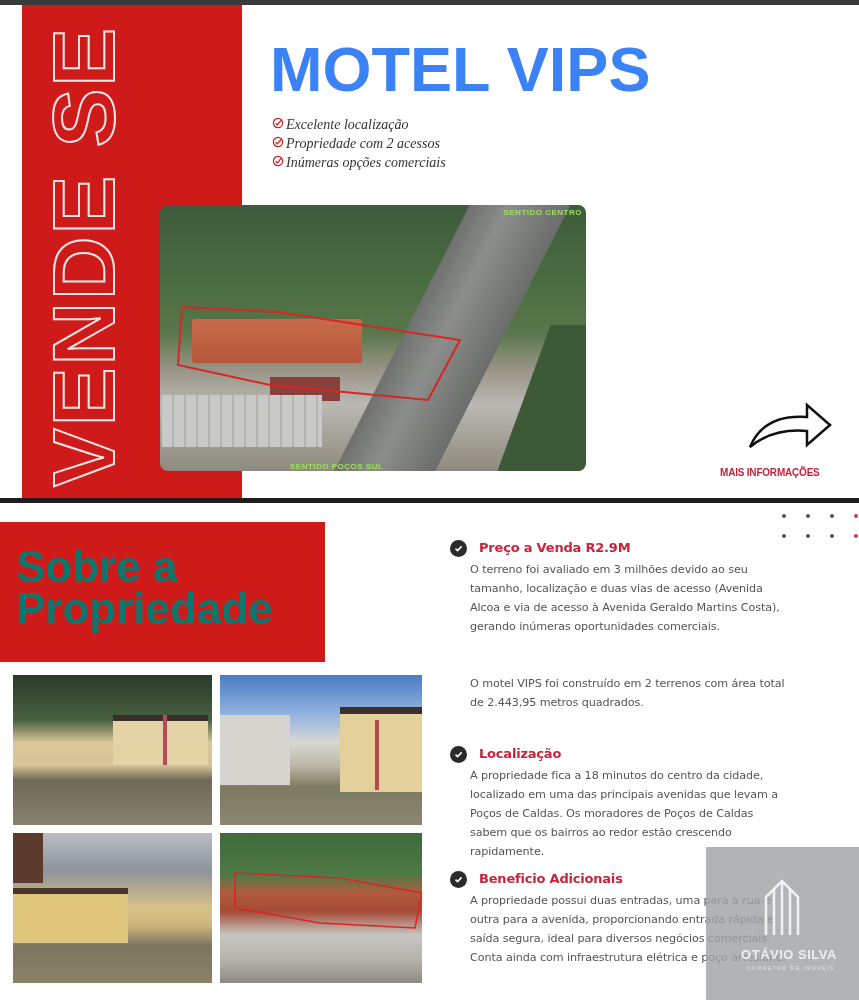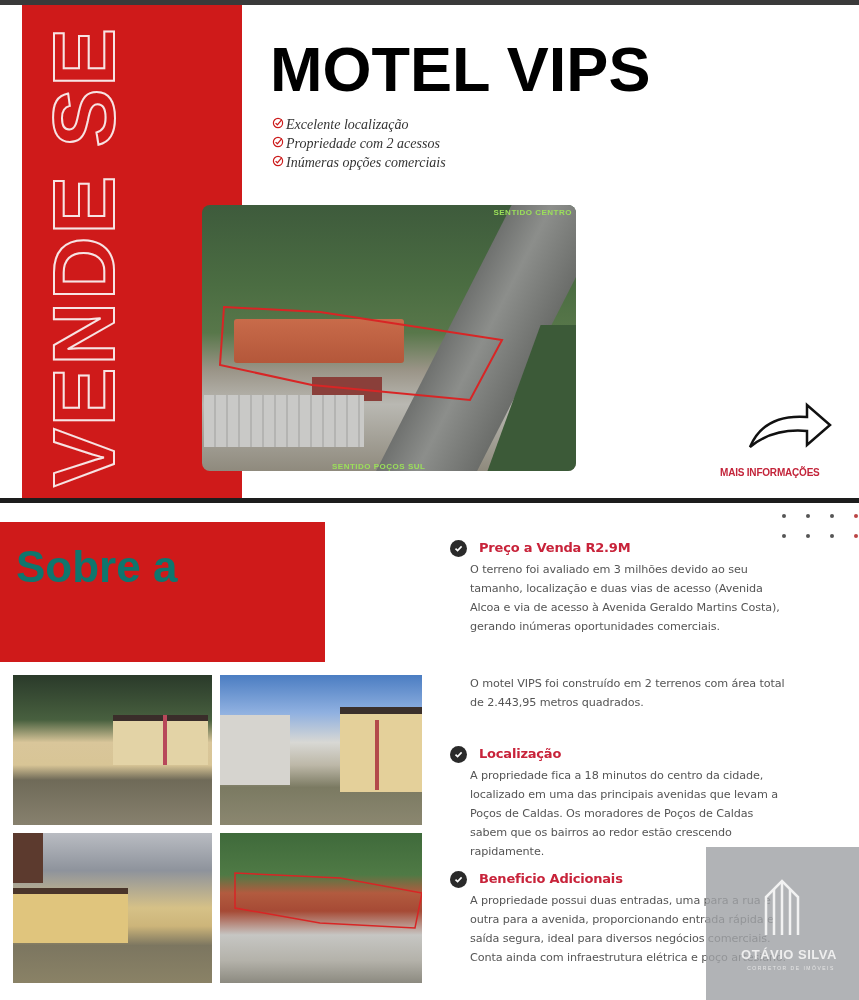--- a/index.html
+++ b/index.html
@@ -15,38 +15,37 @@
     transform-origin: 0 0; transform: rotate(-90deg);
     font-family: "Liberation Sans", sans-serif; font-weight: 700;
     font-size: 88px; letter-spacing: 2px; line-height: 1;
     color: transparent; -webkit-text-stroke: 2px #f7e4e4;
     white-space: nowrap; width: 460px; height: 80px;
   }
 
   .title {
     position: absolute; left: 270px; top: 38px;
     font-family: "Liberation Sans", sans-serif; font-weight: 700;
-    font-size: 63px; line-height: 1; color: #000000; letter-spacing: 0px;
+    font-size: 63px; line-height: 1; color: #3b82f6; letter-spacing: 0px;
     white-space: nowrap;
   }
   .features { position: absolute; left: 272px; top: 117px; }
   .feature-item {
     display: flex; align-items: flex-start; height: 19px;
     font-family: Liberation Serif, serif; font-style: italic;
     font-size: 14px; color: #333; white-space: nowrap;
   }
   .feature-item .check {
     display: inline-block; width: 12px; height: 12px; margin-right: 2px;
   }
 
   .aerial {
-    position: absolute; left: 160px; top: 205px; width: 374px; height: 266px;
+    position: absolute; left: 160px; top: 205px; width: 426px; height: 266px;
     border-radius: 8px; overflow: hidden;
     background: linear-gradient(180deg, #3e5b3c 0%, #4b6d42 30%, #58774a 48%, #9a9487 62%, #b9b8b2 75%, #8f8a7d 100%);
-    margin-left: 42px;
   }
   .aerial .road {
     position: absolute; left: 330px; top: -40px; width: 90px; height: 360px;
     background: linear-gradient(90deg, #6f716f, #8c8e8b 40%, #6b6d6a);
     transform: rotate(27deg); transform-origin: top left;
   }
   .aerial .trees-right {
     position: absolute; right: 0; top: 120px; width: 90px; height: 150px;
     background: #3c5a38; transform: skewX(-20deg); transform-origin: bottom right;
   }
@@ -192,20 +191,21 @@
     <path d="M15 52 C25 28 45 20 72 22 L72 10 L95 30 L72 50 L72 36 C50 34 32 38 15 52 Z" fill="#ffffff" stroke="#111" stroke-width="2.5" stroke-linejoin="miter"></path>
   </svg>
   <span class="label">MAIS INFORMAÇÕES</span>
 </div>
 
 <div class="divider"></div>
 
 <div class="section-box"></div>
 <h2 class="section-title">
   <span>Sobre a</span><br>
+  <span>Propriedade</span>
 </h2>
 
 <div class="dots">
   <span style="left:4px;top:2px"></span>
     <span style="left:28px;top:2px"></span>
     <span style="left:52px;top:2px"></span>
     <span style="left:76px;top:2px;background:#b44"></span>
   <span style="left:4px;top:22px"></span>
     <span style="left:28px;top:22px"></span>
     <span style="left:52px;top:22px"></span>

